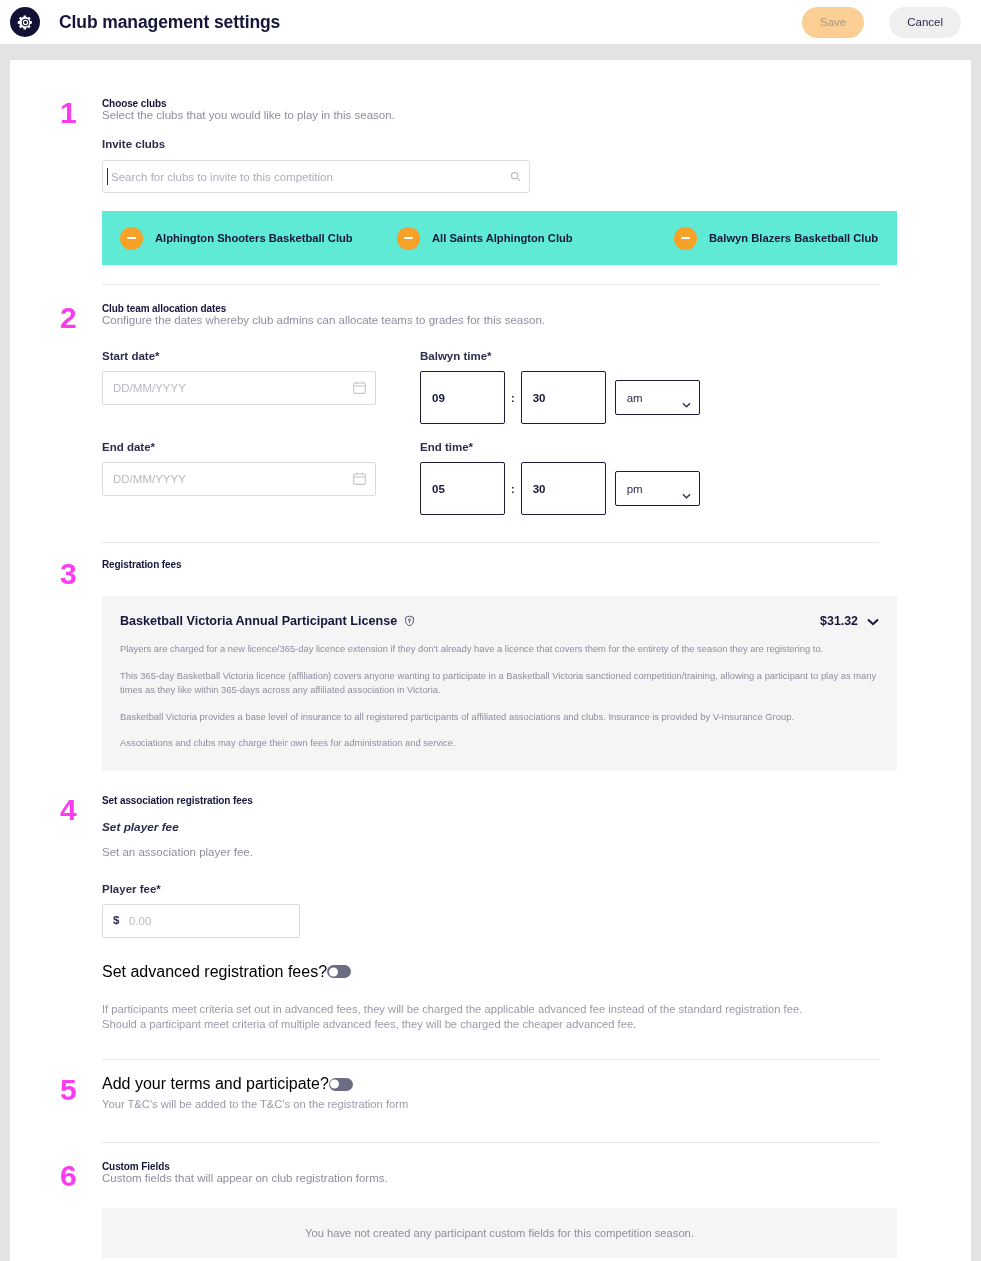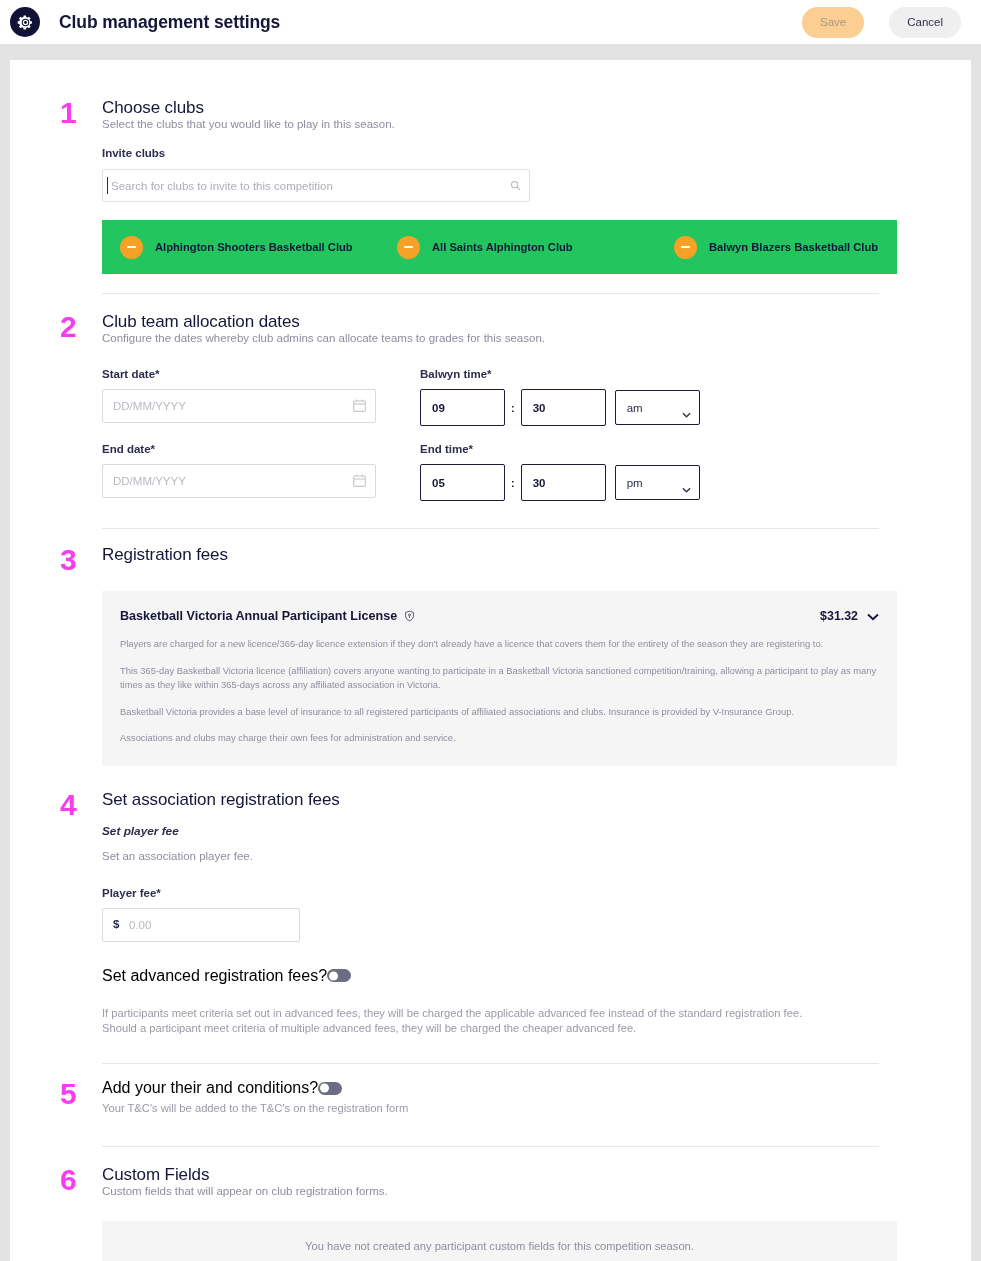--- a/index.html
+++ b/index.html
@@ -68,22 +68,22 @@
   .step-num {
     position: absolute;
     left: 20px;
     color: #fb3bf0;
     font-size: 30px;
     font-weight: bold;
     line-height: 1;
   }
   .sec-body { margin-left: 62px; margin-right: 44px; }
   h2.sec-title {
-    font-size: 17px;
-    font-weight: normal;
+    font-size: 10px;
+    font-weight: bold;
     color: #15163a;
     letter-spacing: -0.1px;
   }
   p.sec-desc {
     font-size: 11.5px;
     color: #8e8e9e;
   }
   .divider {
     height: 1px;
     background: #e6e6e6;
@@ -120,21 +120,21 @@
     transform: translateY(-50%);
     pointer-events: none;
   }
   .caret {
     position: absolute;
     left: 5px; top: 8px;
     width: 1px; height: 17px;
     background: #2c2d4d;
   }
   .clubs-bar {
-    background: #22c55e;
+    background: #5eead4;
     height: 54px;
     display: flex;
     align-items: center;
     margin-top: 18px;
     padding: 0 18px;
   }
   .club-chip {
     display: flex;
     align-items: center;
     width: 277px;
@@ -173,21 +173,21 @@
     padding: 0 34px 0 10px;
     font-size: 11.5px;
     font-family: "Liberation Sans", sans-serif;
     color: #2c2d4d;
     background: #fff;
   }
   .date-input::placeholder { color: #b9b9c0; }
   .cal-icon { position: absolute; right: 9px; top: 9px; pointer-events: none; }
   .time-row { display: flex; align-items: center; margin-top: 9px; }
   .time-box {
-    width: 85px; height: 37px;
+    width: 85px; height: 53px;
     border: 1px solid #1b1c38;
     border-radius: 2px;
     padding: 0 11px;
     font-size: 11.5px;
     font-weight: bold;
     font-family: "Liberation Sans", sans-serif;
     color: #15163a;
     background: #fff;
   }
   .colon {
@@ -510,21 +510,21 @@
         <p class="helper">Should a participant meet criteria of multiple advanced fees, they will be charged the cheaper advanced fee.</p>
       </div>
     </div>
 
     <div class="divider" style="margin-top:28px;"></div>
 
     <div class="section" style="padding-top:15px;">
       <div class="step-num">5</div>
       <div class="sec-body">
         <div class="toggle-line">
-          <span class="field-label">Add your their and conditions?</span>
+          <span class="field-label">Add your terms and participate?</span>
           <span class="toggle filled">
               <span class="knob"></span>
             </span>
         </div>
         <p class="helper" style="margin-top:4px;">Your T&amp;C's will be added to the T&amp;C's on the registration form</p>
       </div>
     </div>
 
     <div class="divider" style="margin-top:30px;"></div>
 

